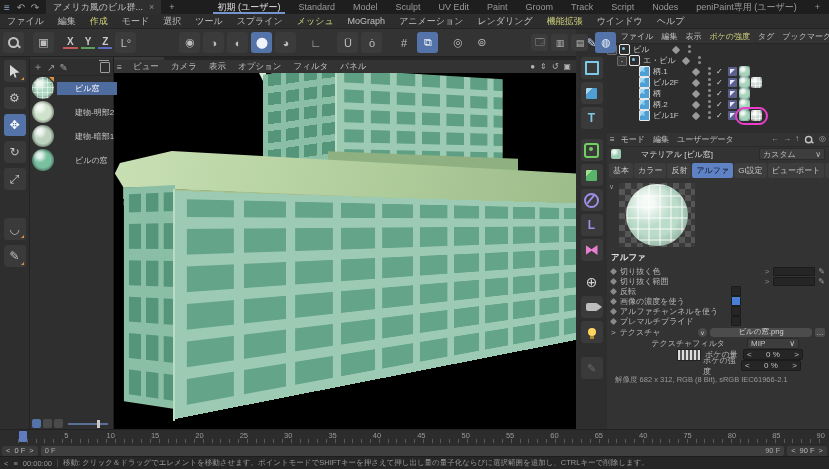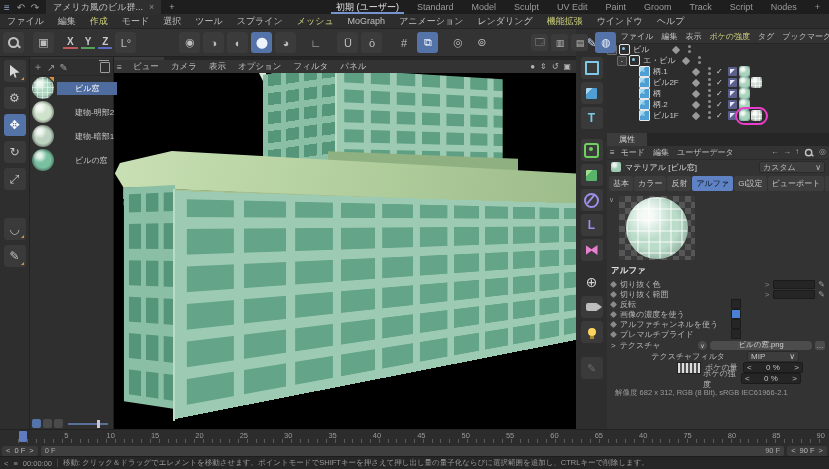--- a/index.html
+++ b/index.html
@@ -168,21 +168,21 @@
   .anno-arrow{position:absolute;left:96px;top:126px;width:20px;height:30px;background:var(--magenta);
     transform:rotate(-26deg);z-index:40;
     clip-path:polygon(50% 0,100% 46%,66% 46%,66% 100%,34% 100%,34% 46%,0 46%);}
   
   .attrs{position:absolute;left:607px;top:133px;width:222px;bottom:39px;background:#333;z-index:20;font-size:8px;}
   .attr-tabbar{height:13px;background:#262626;display:flex;align-items:flex-end;}
   .attr-tab{background:#3c3c3c;padding:1px 12px;color:#d0d0d0;}
   .attr-menu{height:13px;display:flex;gap:2px;align-items:center;padding:0 3px;background:#333;border-bottom:1px solid #2a2a2a;}
   .attr-menu .menu-item{padding:0 4px;}
   .attr-menu-icons{margin-left:auto;display:flex;gap:4px;color:#a8a8a8;font-size:8px;}
-  .attr-title{height:14px;display:flex;align-items:center;gap:4px;padding:0 4px;}
+  .attr-title{height:14px;display:flex;align-items:center;gap:20px;padding:0 4px;}
   .mini-thumb{width:10px;height:10px;border-radius:2px;
     background:radial-gradient(circle at 35% 30%,rgba(255,255,255,.8) 0 15%,transparent 45%),#9ecbb4;}
   .attr-title .t{color:#dcdcdc;}
   .preset{margin-left:auto;width:58px;height:10px;background:#3d3d3d;border:1px solid #2a2a2a;border-radius:2px;
           display:flex;align-items:center;justify-content:space-between;padding:0 3px;color:#bbb;}
   .attr-tabs{display:flex;gap:1px;padding:2px 2px;flex-wrap:nowrap;}
   .atab{background:#3d3d3d;padding:2px 4px;border-radius:2px;color:#c6c6c6;white-space:nowrap;}
   .atab.active{background:var(--accent);color:#0d1526;}
   .preview-row{display:flex;padding:3px 2px 2px 2px;gap:2px;}
   .prev-arrow{color:#9a9a9a;font-size:7px;width:8px;}
@@ -262,20 +262,21 @@
       <div class="ltab active">初期 (ユーザー)</div>
         <div class="ltab">Standard</div>
         <div class="ltab">Model</div>
         <div class="ltab">Sculpt</div>
         <div class="ltab">UV Edit</div>
         <div class="ltab">Paint</div>
         <div class="ltab">Groom</div>
         <div class="ltab">Track</div>
         <div class="ltab">Script</div>
         <div class="ltab">Nodes</div>
+        <div class="ltab">peniPaint専用 (ユーザー)</div>
         <div class="ltab">+</div>
     </div>
   </div>
 
   <div class="menubar">
     <div class="menu-item">ファイル</div>
       <div class="menu-item">編集</div>
       <div class="menu-item highlight">作成</div>
       <div class="menu-item">モード</div>
       <div class="menu-item">選択</div>
@@ -561,23 +562,20 @@
             <span class="om-thumb"></span>
             <span class="om-thumb win"></span>
           </span>
         </div>
 
     </div>
     <div class="anno-arrow"></div>
   </div>
 
   <div class="attrs">
-    <div class="attr-tabbar">
-      <div class="attr-tab">属性</div>
-    </div>
     <div class="attr-menu">
       <span>≡</span>
       <div style="display:flex">
         <div class="menu-item">モード</div>
           <div class="menu-item">編集</div>
           <div class="menu-item">ユーザーデータ</div>
       </div>
       <div class="attr-menu-icons">
         <span>←</span>
         <span>→</span>

